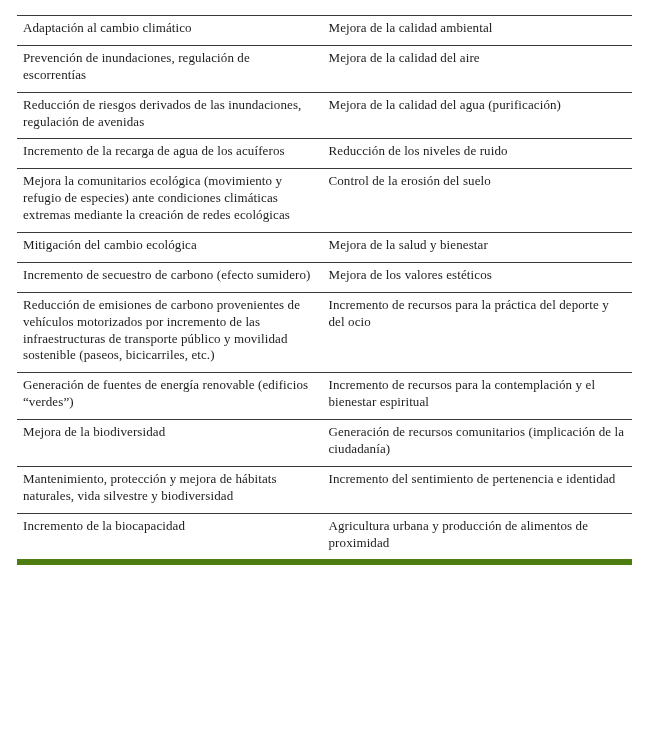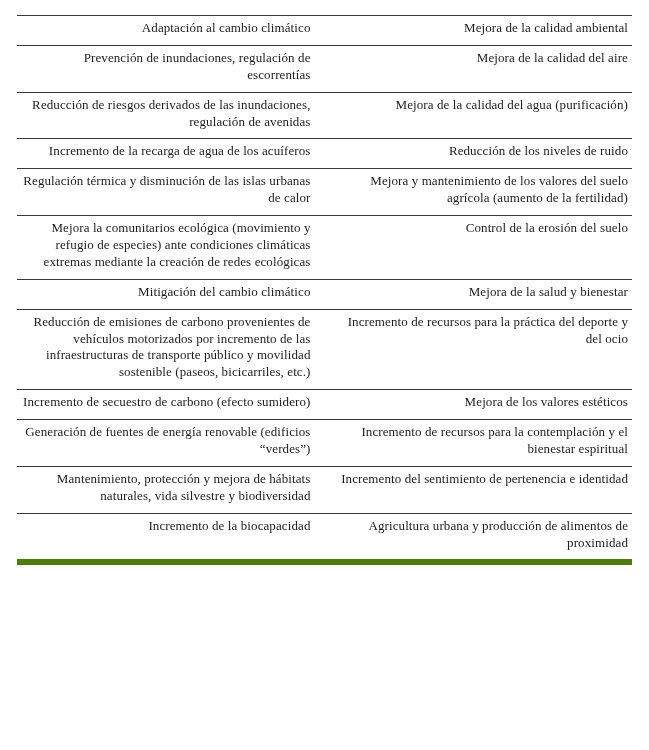--- a/index.html
+++ b/index.html
@@ -19,21 +19,20 @@
     }
     table.eco-table {
       width: 100%;
       border-collapse: collapse;
       font-size: 13px;
       line-height: 1.3;
       letter-spacing: 0.1px;
     }
     table.eco-table tr {
       border-top: 1px solid #3a3a3a;
-      text-align: right;
     }
     table.eco-table tr:last-child {
       border-bottom: 6px solid #4d7c0f;
     }
     table.eco-table td {
       vertical-align: top;
       width: 50%;
       padding: 4px 14px 8px 6px;
     }
     table.eco-table td.cell-right {
@@ -58,42 +57,42 @@
       </tr>
       <tr>
         <td class="cell-left">Reducción de riesgos derivados de las inundaciones, regulación de avenidas</td>
         <td class="cell-right">Mejora de la calidad del agua (purificación)</td>
       </tr>
       <tr>
         <td class="cell-left">Incremento de la recarga de agua de los acuíferos</td>
         <td class="cell-right">Reducción de los niveles de ruido</td>
       </tr>
       <tr>
-        <td class="cell-left">Regulación térmica y disminución de las islas urbanas de calor</td>
-        <td class="cell-right">Mejora y mantenimiento de los valores del suelo agrícola (aumento de la fertilidad)</td>
-      </tr>
-      <tr>
         <td class="cell-left">Mejora la comunitarios ecológica (movimiento y refugio de especies) ante condiciones climáticas extremas mediante la creación de redes ecológicas</td>
         <td class="cell-right">Control de la erosión del suelo</td>
       </tr>
       <tr>
-        <td class="cell-left">Mitigación del cambio climático</td>
+        <td class="cell-left">Mitigación del cambio ecológica</td>
         <td class="cell-right">Mejora de la salud y bienestar</td>
+      </tr>
+      <tr>
+        <td class="cell-left">Incremento de secuestro de carbono (efecto sumidero)</td>
+        <td class="cell-right">Mejora de los valores estéticos</td>
       </tr>
       <tr>
         <td class="cell-left">Reducción de emisiones de carbono provenientes de vehículos motorizados por incremento de las infraestructuras de transporte público y movilidad sostenible (paseos, bicicarriles, etc.)</td>
         <td class="cell-right">Incremento de recursos para la práctica del deporte y del ocio</td>
       </tr>
       <tr>
-        <td class="cell-left">Incremento de secuestro de carbono (efecto sumidero)</td>
-        <td class="cell-right">Mejora de los valores estéticos</td>
+        <td class="cell-left">Generación de fuentes de energía renovable (edificios “verdes”)</td>
+        <td class="cell-right">Incremento de recursos para la contemplación y el bienestar espiritual</td>
       </tr>
       <tr>
-        <td class="cell-left">Generación de fuentes de energía renovable (edificios “verdes”)</td>
-        <td class="cell-right">Incremento de recursos para la contemplación y el bienestar espiritual</td>
+        <td class="cell-left">Mejora de la biodiversidad</td>
+        <td class="cell-right">Generación de recursos comunitarios (implicación de la ciudadanía)</td>
       </tr>
       <tr>
         <td class="cell-left">Mantenimiento, protección y mejora de hábitats naturales, vida silvestre y biodiversidad</td>
         <td class="cell-right">Incremento del sentimiento de pertenencia e identidad</td>
       </tr>
       <tr>
         <td class="cell-left">Incremento de la biocapacidad</td>
         <td class="cell-right">Agricultura urbana y producción de alimentos de proximidad</td>
       </tr>
     </tbody>

